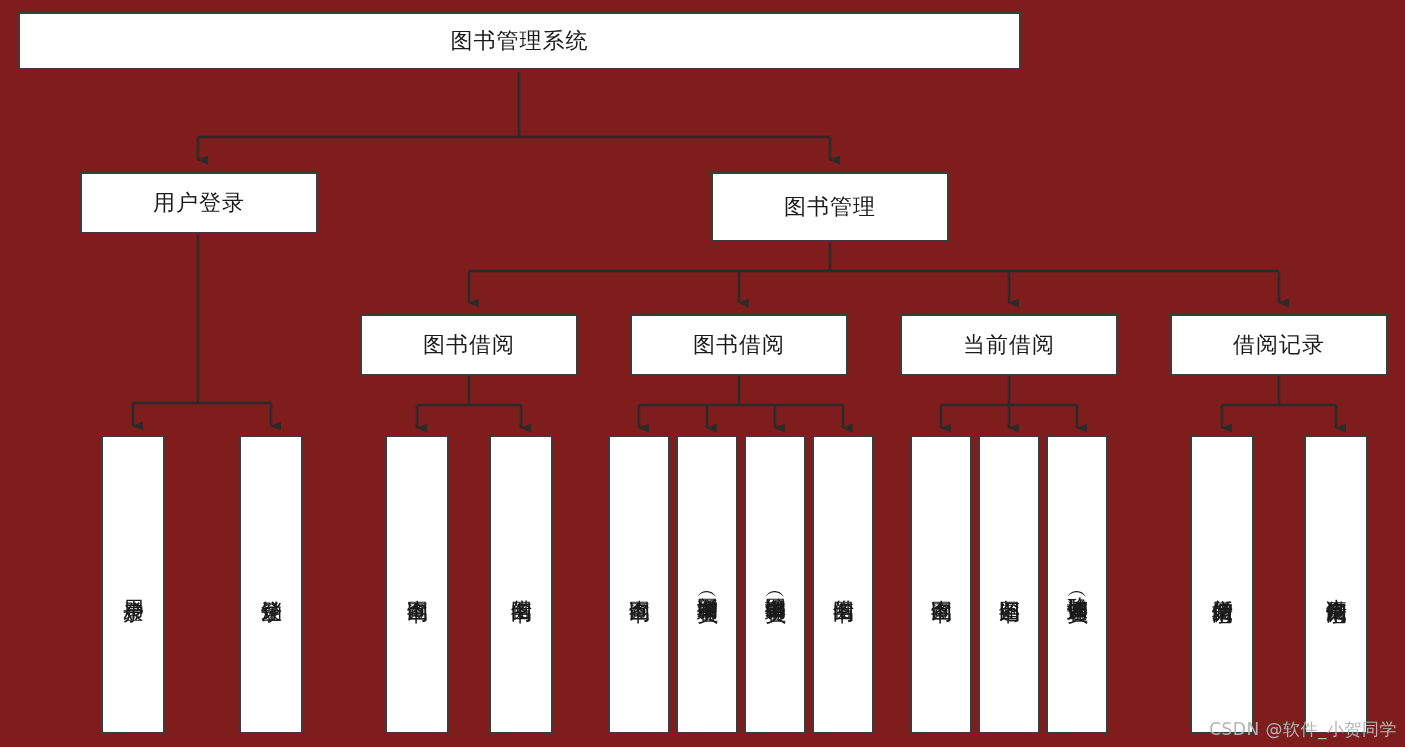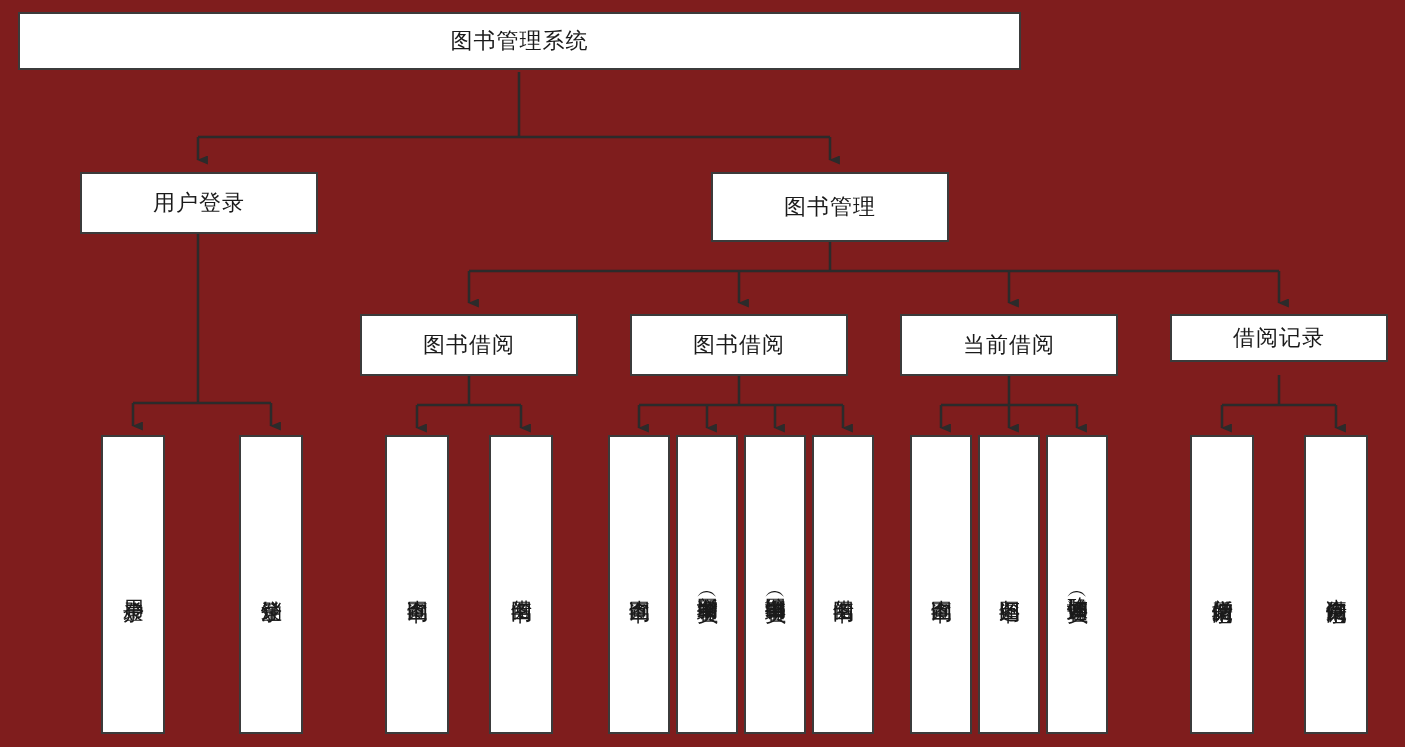--- a/index.html
+++ b/index.html
@@ -137,21 +137,21 @@
 
   <div class="node horiz" style="left:360px; top:314px; width:218px; height:62px;">
     <span>图书借阅</span>
   </div>
   <div class="node horiz" style="left:900px; top:314px; width:218px; height:62px;">
     <span>当前借阅</span>
   </div>
   <div class="node horiz" style="left:630px; top:314px; width:218px; height:62px;">
     <span>图书借阅</span>
   </div>
-  <div class="node horiz" style="left:1170px; top:314px; width:218px; height:48px;">
+  <div class="node horiz" style="left:1170px; top:314px; width:218px; height:62px;">
     <span>借阅记录</span>
   </div>
 
   <div class="node vert" style="left:101px; top:435px; width:64px; height:299px;">
     <span class="vlabel">用户登录</span>
   </div>
   <div class="node vert" style="left:239px; top:435px; width:64px; height:299px;">
     <span class="vlabel">注销登录</span>
   </div>
 
@@ -185,14 +185,15 @@
     <span class="vlabel">确认归还（管理员）</span>
   </div>
 
   <div class="node vert" style="left:1190px; top:435px; width:64px; height:299px;">
     <span class="vlabel">新增借阅记录</span>
   </div>
   <div class="node vert" style="left:1304px; top:435px; width:64px; height:299px;">
     <span class="vlabel">查询借阅记录</span>
   </div>
 
+  <div class="watermark">CSDN @软件_小贺同学</div>
 
 </div>
 
 </body></html>

